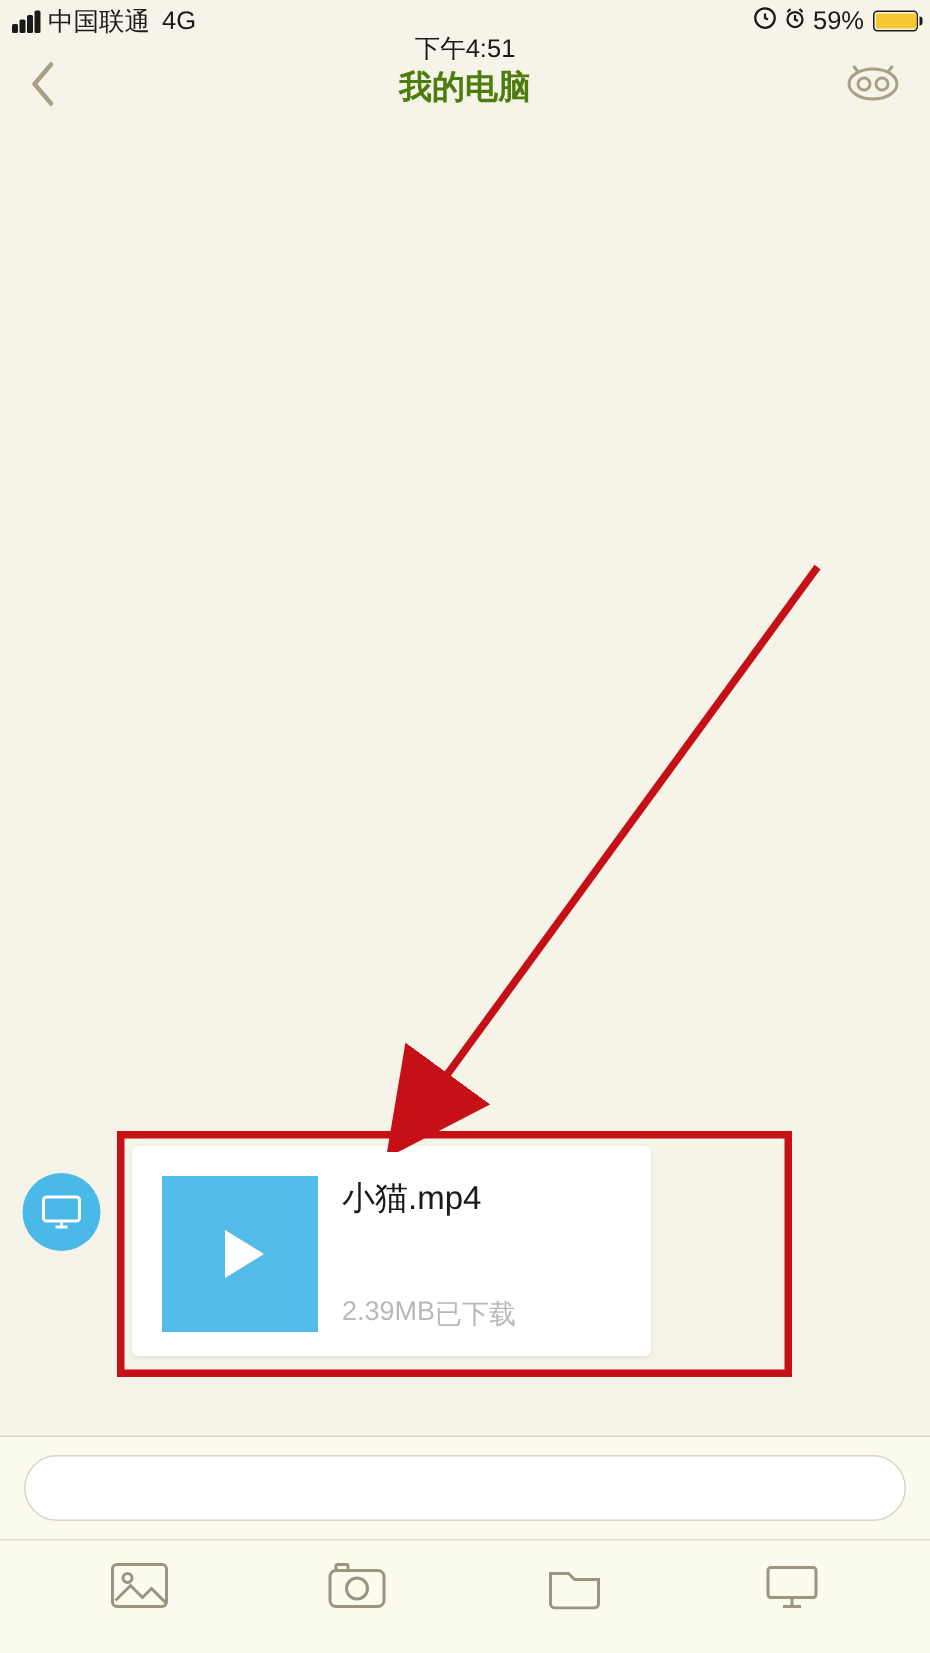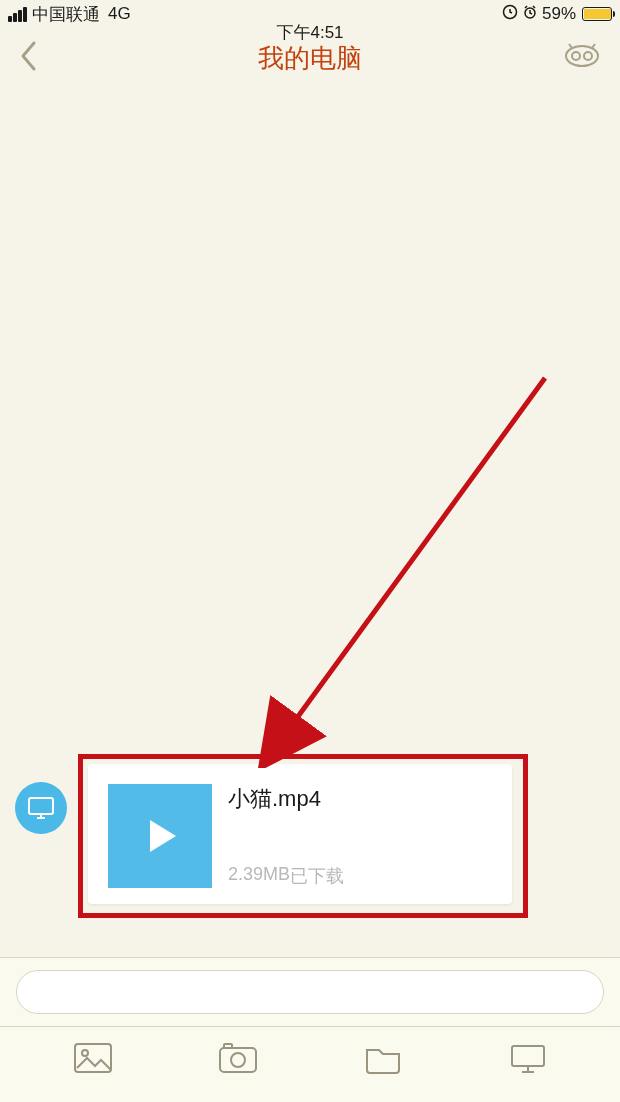--- a/index.html
+++ b/index.html
@@ -44,23 +44,23 @@
     .battery-fill {
       position:absolute; left:1px; top:1px; bottom:1px;
       width: 96%; background:#f5c733; border-radius:1px;
     }
     .nav-bar {
       height: 60px;
       display: flex; align-items: center; justify-content: space-between;
       padding: 0 18px;
     }
     .nav-title {
-      font-size: 26px;
-      font-weight: 400;
-      color: #c2410c;
+      font-size: 22px;
+      font-weight: 700;
+      color: #4d7c0f;
       position: absolute;
       left: 50%;
       transform: translateX(-50%);
     }
     .back-btn { color: #a8a188; }
     .menu-btn { color: #a8a188; }
     .content {
       position: absolute;
       top: 88px; left: 0; right: 0; bottom: 145px;
     }
@@ -68,21 +68,21 @@
       position: absolute;
       left: 15px; top: 694px;
       width: 52px; height: 52px;
       border-radius: 50%;
       background: #4ab9e8;
       display: flex; align-items: center; justify-content: center;
     }
     .message-card {
       position: absolute;
       left: 88px; top: 676px;
-      width: 424px;
+      width: 346px;
       background: #fff;
       border-radius: 4px;
       padding: 20px 20px 16px 20px;
       box-shadow: 0 1px 3px rgba(0,0,0,0.08);
       display: flex;
       gap: 16px;
     }
     .video-thumb {
       width: 104px; height: 104px;
       background: #52bbe8;

